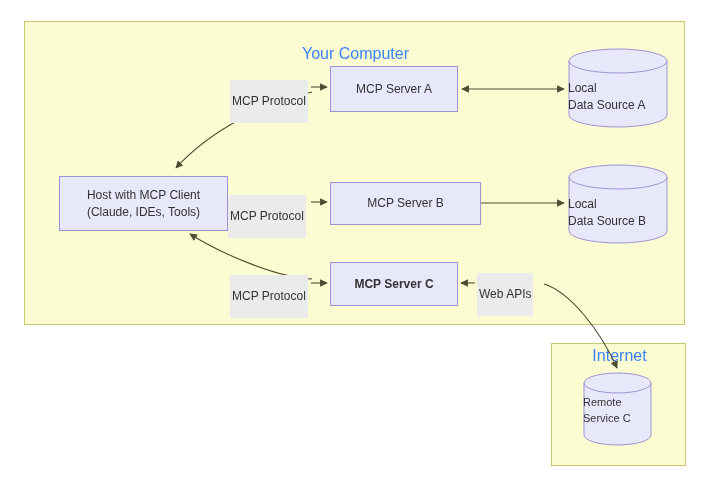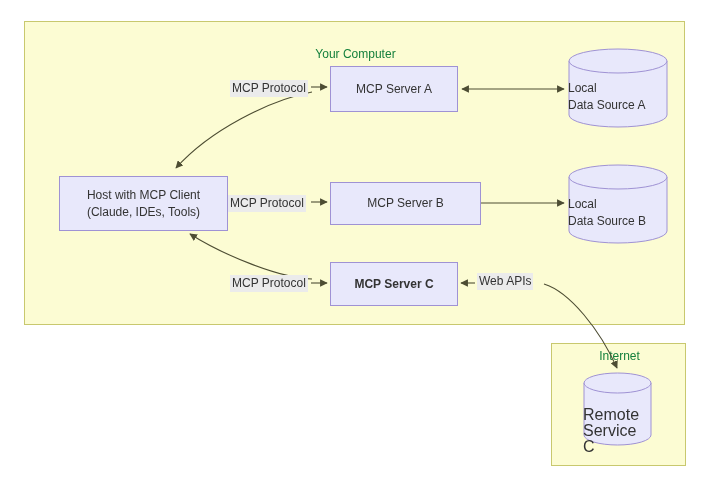--- a/index.html
+++ b/index.html
@@ -31,22 +31,22 @@
     position: absolute;
     background: #fcfcd3;
     border: 1px solid #c8c86e;
     box-sizing: border-box;
   }
   #computer-container { left: 24px; top: 21px; width: 661px; height: 304px; }
   #internet-container { left: 551px; top: 343px; width: 135px; height: 123px; }
 
   .container-title {
     position: absolute;
-    font-size: 12px;
-    color: #15803d;
+    font-size: 16px;
+    color: #3b82f6;
     white-space: nowrap;
     text-align: center;
     line-height: 14px;
   }
   #computer-title { left: 0; top: 25px; width: 661px; }
   #internet-title { left: 0; top: 5px; width: 135px; }
 
   
   .node-box {
     position: absolute;
@@ -79,30 +79,30 @@
     font-size: 12px;
     color: #333333;
     line-height: 17px;
     pointer-events: none;
   }
   #ds-a-cyl { left: 568px; top: 48px;  width: 100px; height: 80px; }
   #ds-a-label { top: 32px; }
   #ds-b-cyl { left: 568px; top: 164px; width: 100px; height: 80px; }
   #ds-b-label { top: 32px; }
   #remote-c-cyl { left: 583px; top: 372px; width: 69px; height: 74px; }
-  #remote-c-label { top: 35px; font-size: 16px; line-height: 16px; }
+  #remote-c-label { top: 22px; font-size: 11px; line-height: 16px; }
 
   
   .edge-label {
     position: absolute;
     background: #ebebeb;
     font-size: 12px;
     color: #333333;
     line-height: 15px;
-    padding: 1px 2px;
+    padding: 14px 2px;
     white-space: nowrap;
   }
   #label-proto-a { left: 230px; top: 80px; }
   #label-proto-b { left: 228px; top: 195px; }
   #label-proto-c { left: 230px; top: 275px; }
   #label-webapis { left: 477px; top: 273px; }
 </style>
 </head>
 <body>
 

